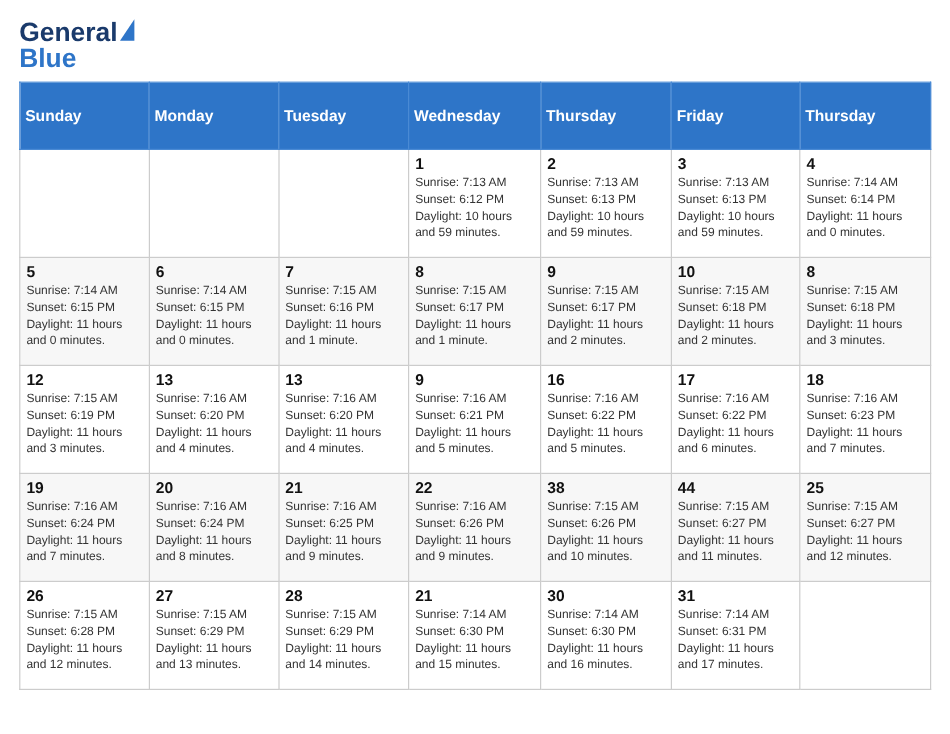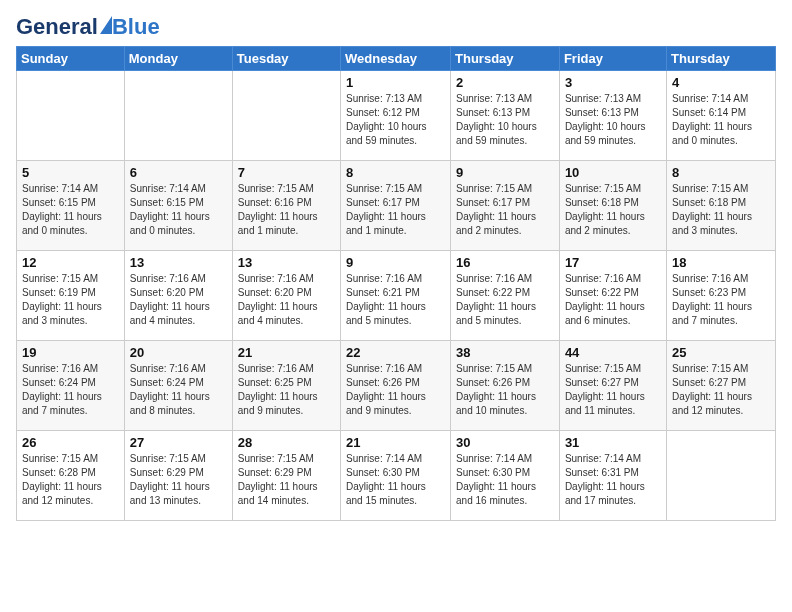--- a/index.html
+++ b/index.html
@@ -11,20 +11,21 @@
       padding: 16px;
     }
     .header {
       display: flex;
       justify-content: space-between;
       align-items: flex-start;
       margin-bottom: 8px;
     }
     .logo {
       display: flex;
+      flex-direction: column;
       align-items: flex-start;
     }
     .logo-text {
       font-size: 22px;
       font-weight: bold;
       color: #1a3a6b;
       line-height: 1;
     }
     .logo-triangle {
       width: 0;
@@ -54,21 +55,21 @@
     .calendar {
       width: 100%;
       border-collapse: collapse;
       border: 1px solid #ccc;
     }
     .calendar th {
       background-color: #2e75c8;
       color: #fff;
       font-size: 13px;
       font-weight: bold;
-      padding: 4px 4px;
+      padding: 20px 4px;
       text-align: left;
       border: 1px solid #4a8ad4;
     }
     .calendar td {
       vertical-align: top;
       border: 1px solid #ccc;
       padding: 4px 5px;
       width: 113px;
       min-height: 90px;
       height: 90px;

